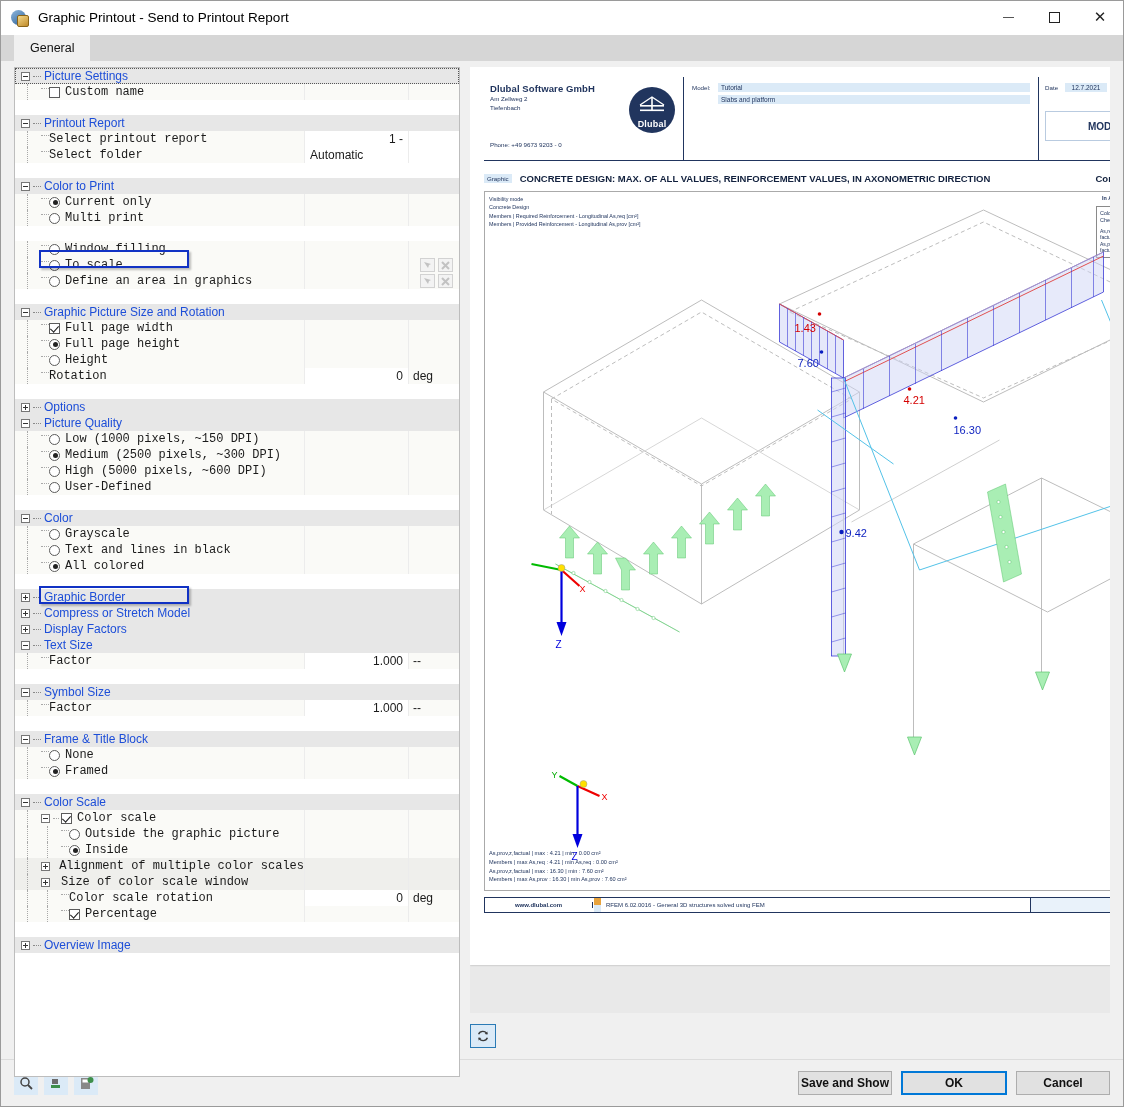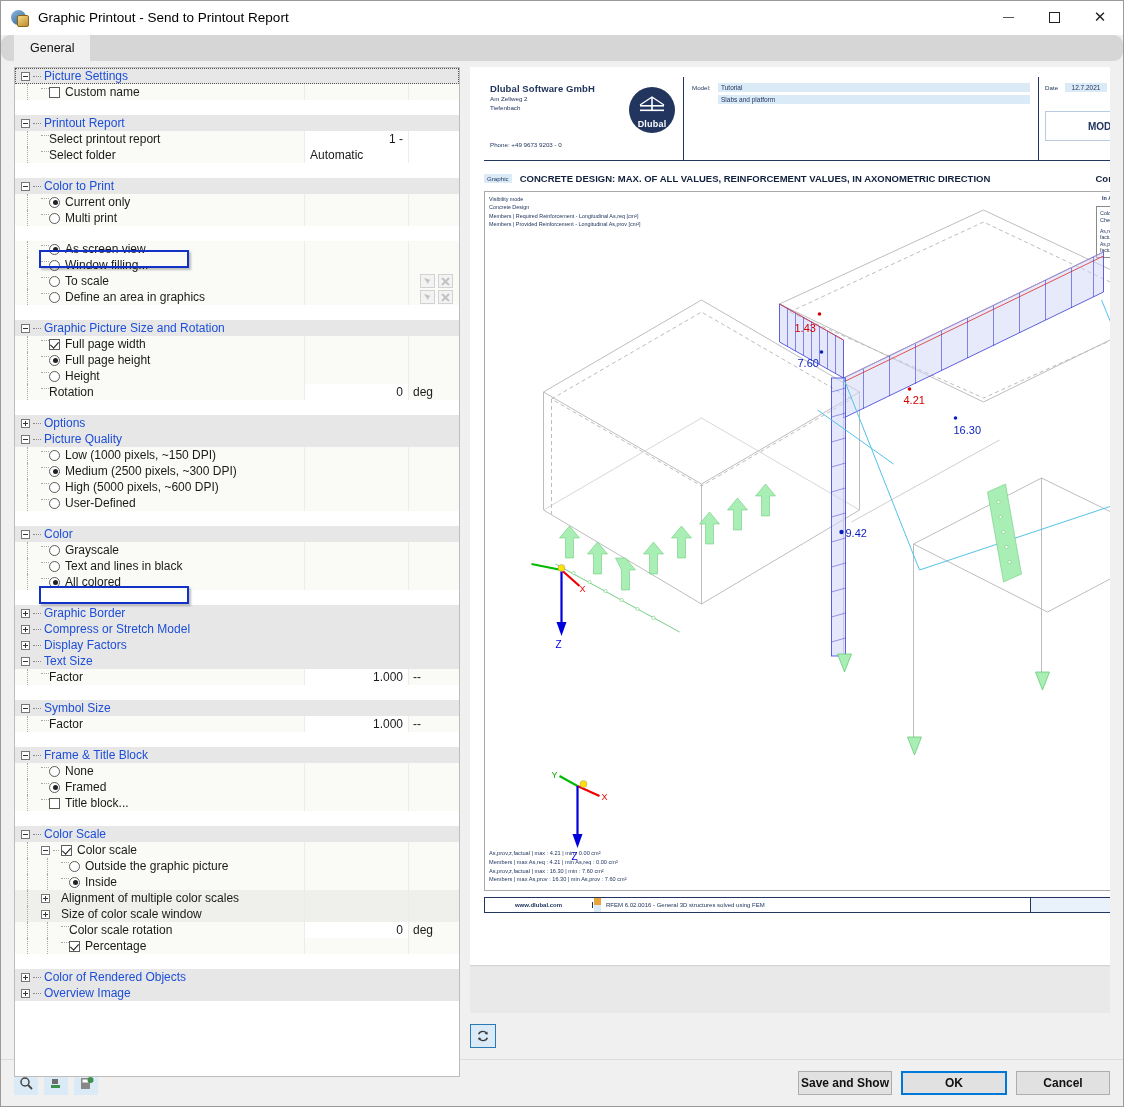--- a/index.html
+++ b/index.html
@@ -28,21 +28,21 @@
   .title-text { font-size:13.5px; color:#000;text-align:right; }
   .titlebar-spacer { flex:1 1 auto; }
   .winbtn { width:46px; height:32px; display:flex; align-items:center; justify-content:center;
             font-size:13px; color:#222; }
   .min-glyph { width:11px; height:1px; background:#555; }
   .max-glyph { width:11px; height:11px; border:1px solid #222; }
   .close-glyph { font-size:15px; line-height:15px; font-family:"DejaVu Sans", sans-serif; }
 
   
   .tabstrip { flex:0 0 26px; height:26px; background:#d6d6d6; display:flex;
-              align-items:flex-end; padding-left:13px;border-radius:9px; }
+              align-items:flex-end; padding-left:13px; }
   .tab { height:26px; padding:0 16px; display:flex; align-items:center;
          background:#f0f0f0; font-size:12.5px; color:#111; }
   .tab.active { background:#f0f0f0; }
 
   
   .body { flex:1 1 auto; display:flex; padding:0; background:#f0f0f0;
           min-height:0; }
 
   
   .settings { width:446px; flex:0 0 446px; margin:6px 0 0 13px;
@@ -79,21 +79,21 @@
 
   .radio { width:11px; height:11px; border-radius:50%; border:1px solid #5b5b5b;
            background:#fff; position:relative; flex:0 0 11px; margin-right:5px; }
   .radio.on::after { content:""; position:absolute; left:2.5px; top:2.5px;
                      width:5px; height:5px; border-radius:50%; background:#222; }
   .cbox { width:11px; height:11px; border:1px solid #5b5b5b; background:#fff;
           position:relative; flex:0 0 11px; margin-right:5px; }
   .cbox.on::after { content:""; position:absolute; left:2px; top:0px; width:4px; height:7px;
                     border:solid #1a1a1a; border-width:0 1.6px 1.6px 0;
                     transform:rotate(42deg); }
-  .itemlbl { white-space:nowrap; }
+  .itemlbl { white-space:nowrap;font-family:Liberation Mono, monospace; }
 
   .hl { position:absolute; border:2px solid #1132c4; background:transparent;
         pointer-events:none; box-shadow:2px 2px 2px rgba(0,0,0,.25); }
 
   .iconbtn { width:15px; height:14px; border:1px solid #d2d2d2; background:#f3f3f3;
              display:inline-flex; align-items:center; justify-content:center;
              margin-right:3px; }
   .iconbtn svg { opacity:.45; }
 
   .subexp { width:9px; height:9px; border:1px solid #767676; background:#fff;
@@ -293,30 +293,20 @@
             </div>
           <div class="c2"></div>
             <div class="c3"></div>
         </div>
         <div class="spacer-row"></div>
 
         <div class="row">
           <div class="c1">
               <span class="guide"></span>
               <span class="tick"></span>
-            <span class="radio on"></span>
-            <span class="itemlbl">As screen view</span>
-            </div>
-          <div class="c2"></div>
-            <div class="c3"></div>
-        </div>
-        <div class="row">
-          <div class="c1">
-              <span class="guide"></span>
-              <span class="tick"></span>
             <span class="radio"></span>
             <span class="itemlbl">Window filling...</span>
             </div>
           <div class="c2"></div>
             <div class="c3"></div>
         </div>
         <div class="row">
           <div class="c1">
               <span class="guide"></span>
               <span class="tick"></span>
@@ -574,30 +564,20 @@
         <div class="row">
           <div class="c1">
               <span class="guide"></span>
               <span class="tick"></span>
             <span class="radio on"></span>
             <span class="itemlbl">Framed</span>
             </div>
           <div class="c2"></div>
             <div class="c3"></div>
         </div>
-        <div class="row">
-          <div class="c1">
-              <span class="guide"></span>
-              <span class="tick"></span>
-            <span class="cbox"></span>
-            <span class="itemlbl">Title block...</span>
-            </div>
-          <div class="c2"></div>
-            <div class="c3"></div>
-        </div>
         <div class="spacer-row"></div>
 
         <div class="grp">
           <span class="exp"></span>
             <span class="dash"></span>
           <span class="lbl">Color Scale</span>
         </div>
         <div class="row">
           <div class="c1">
               <span class="guide"></span>
@@ -671,25 +651,20 @@
               <span class="guide"></span>
               <span class="tick"></span>
             <span class="cbox on"></span>
             <span class="itemlbl">Percentage</span>
             </div>
           <div class="c2"></div>
             <div class="c3"></div>
         </div>
         <div class="spacer-row"></div>
 
-        <div class="grp">
-          <span class="exp plus"></span>
-            <span class="dash"></span>
-          <span class="lbl">Color of Rendered Objects</span>
-        </div>
         <div class="grp">
           <span class="exp plus"></span>
             <span class="dash"></span>
           <span class="lbl">Overview Image</span>
         </div>
       </div>
 
       <div class="hl" style="left:24px; top:182px; width:150px; height:18px;"></div>
       <div class="hl" style="left:24px; top:518px; width:150px; height:18px;"></div>
     </div>

